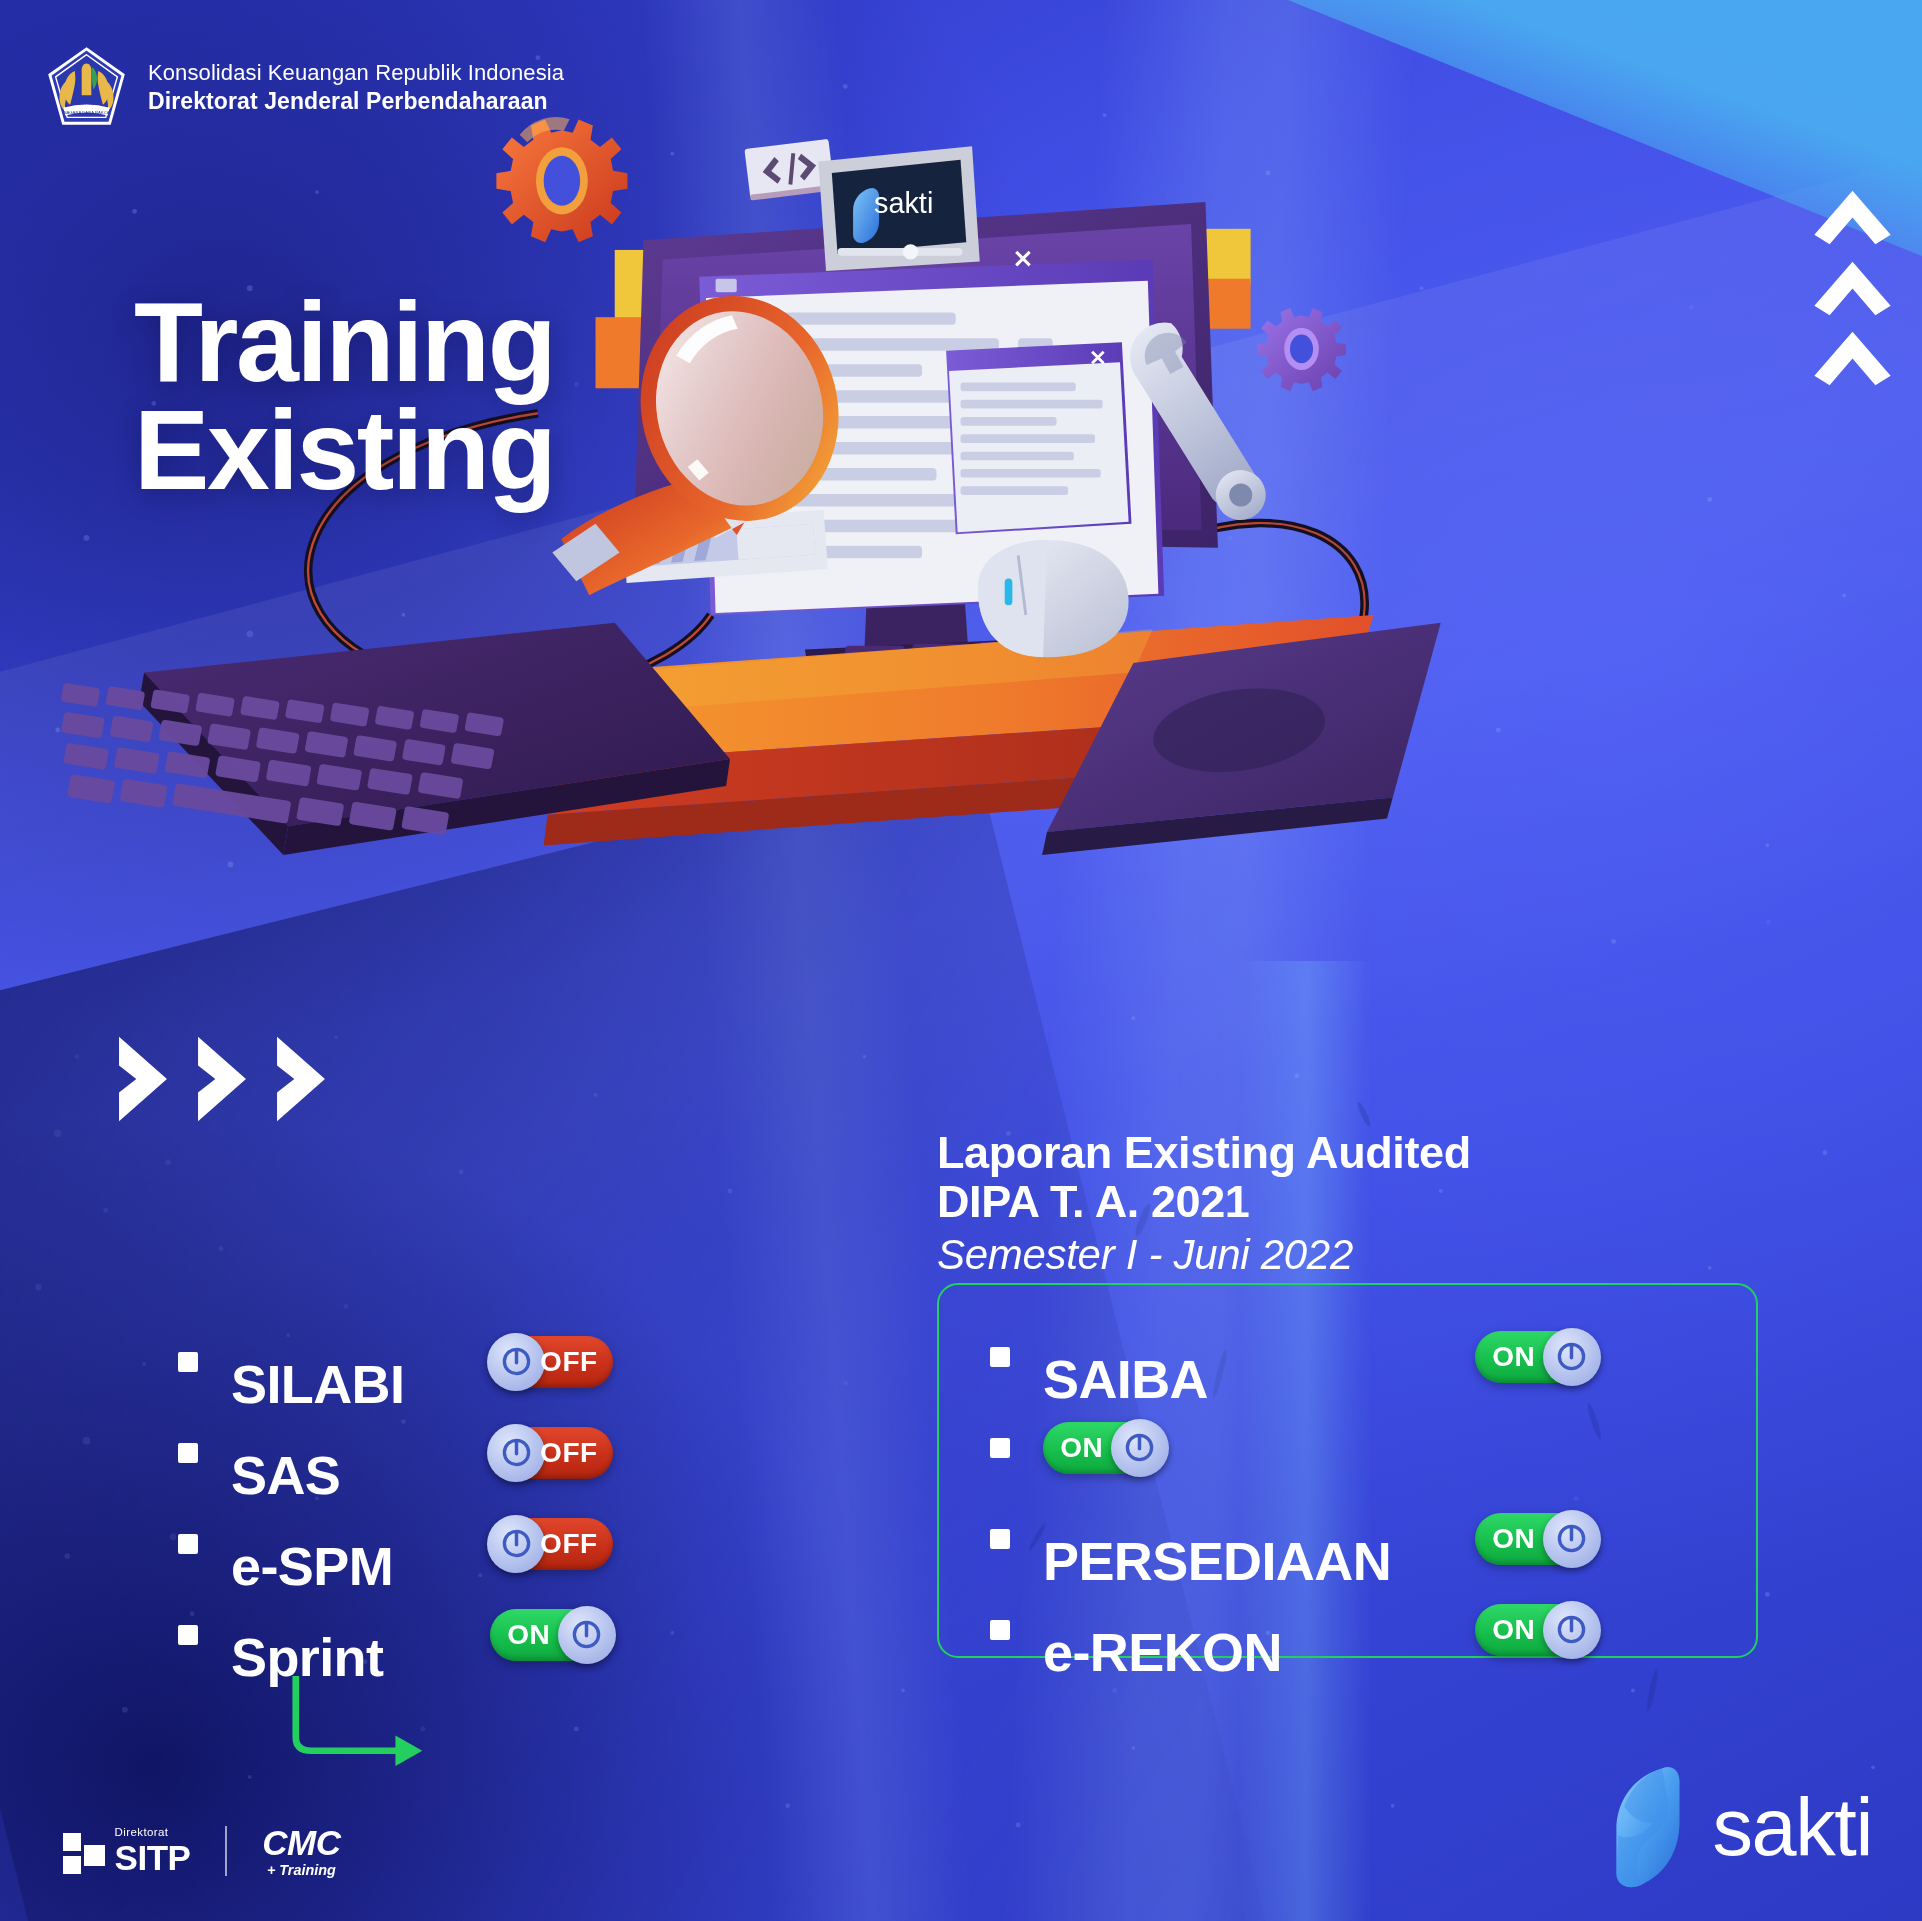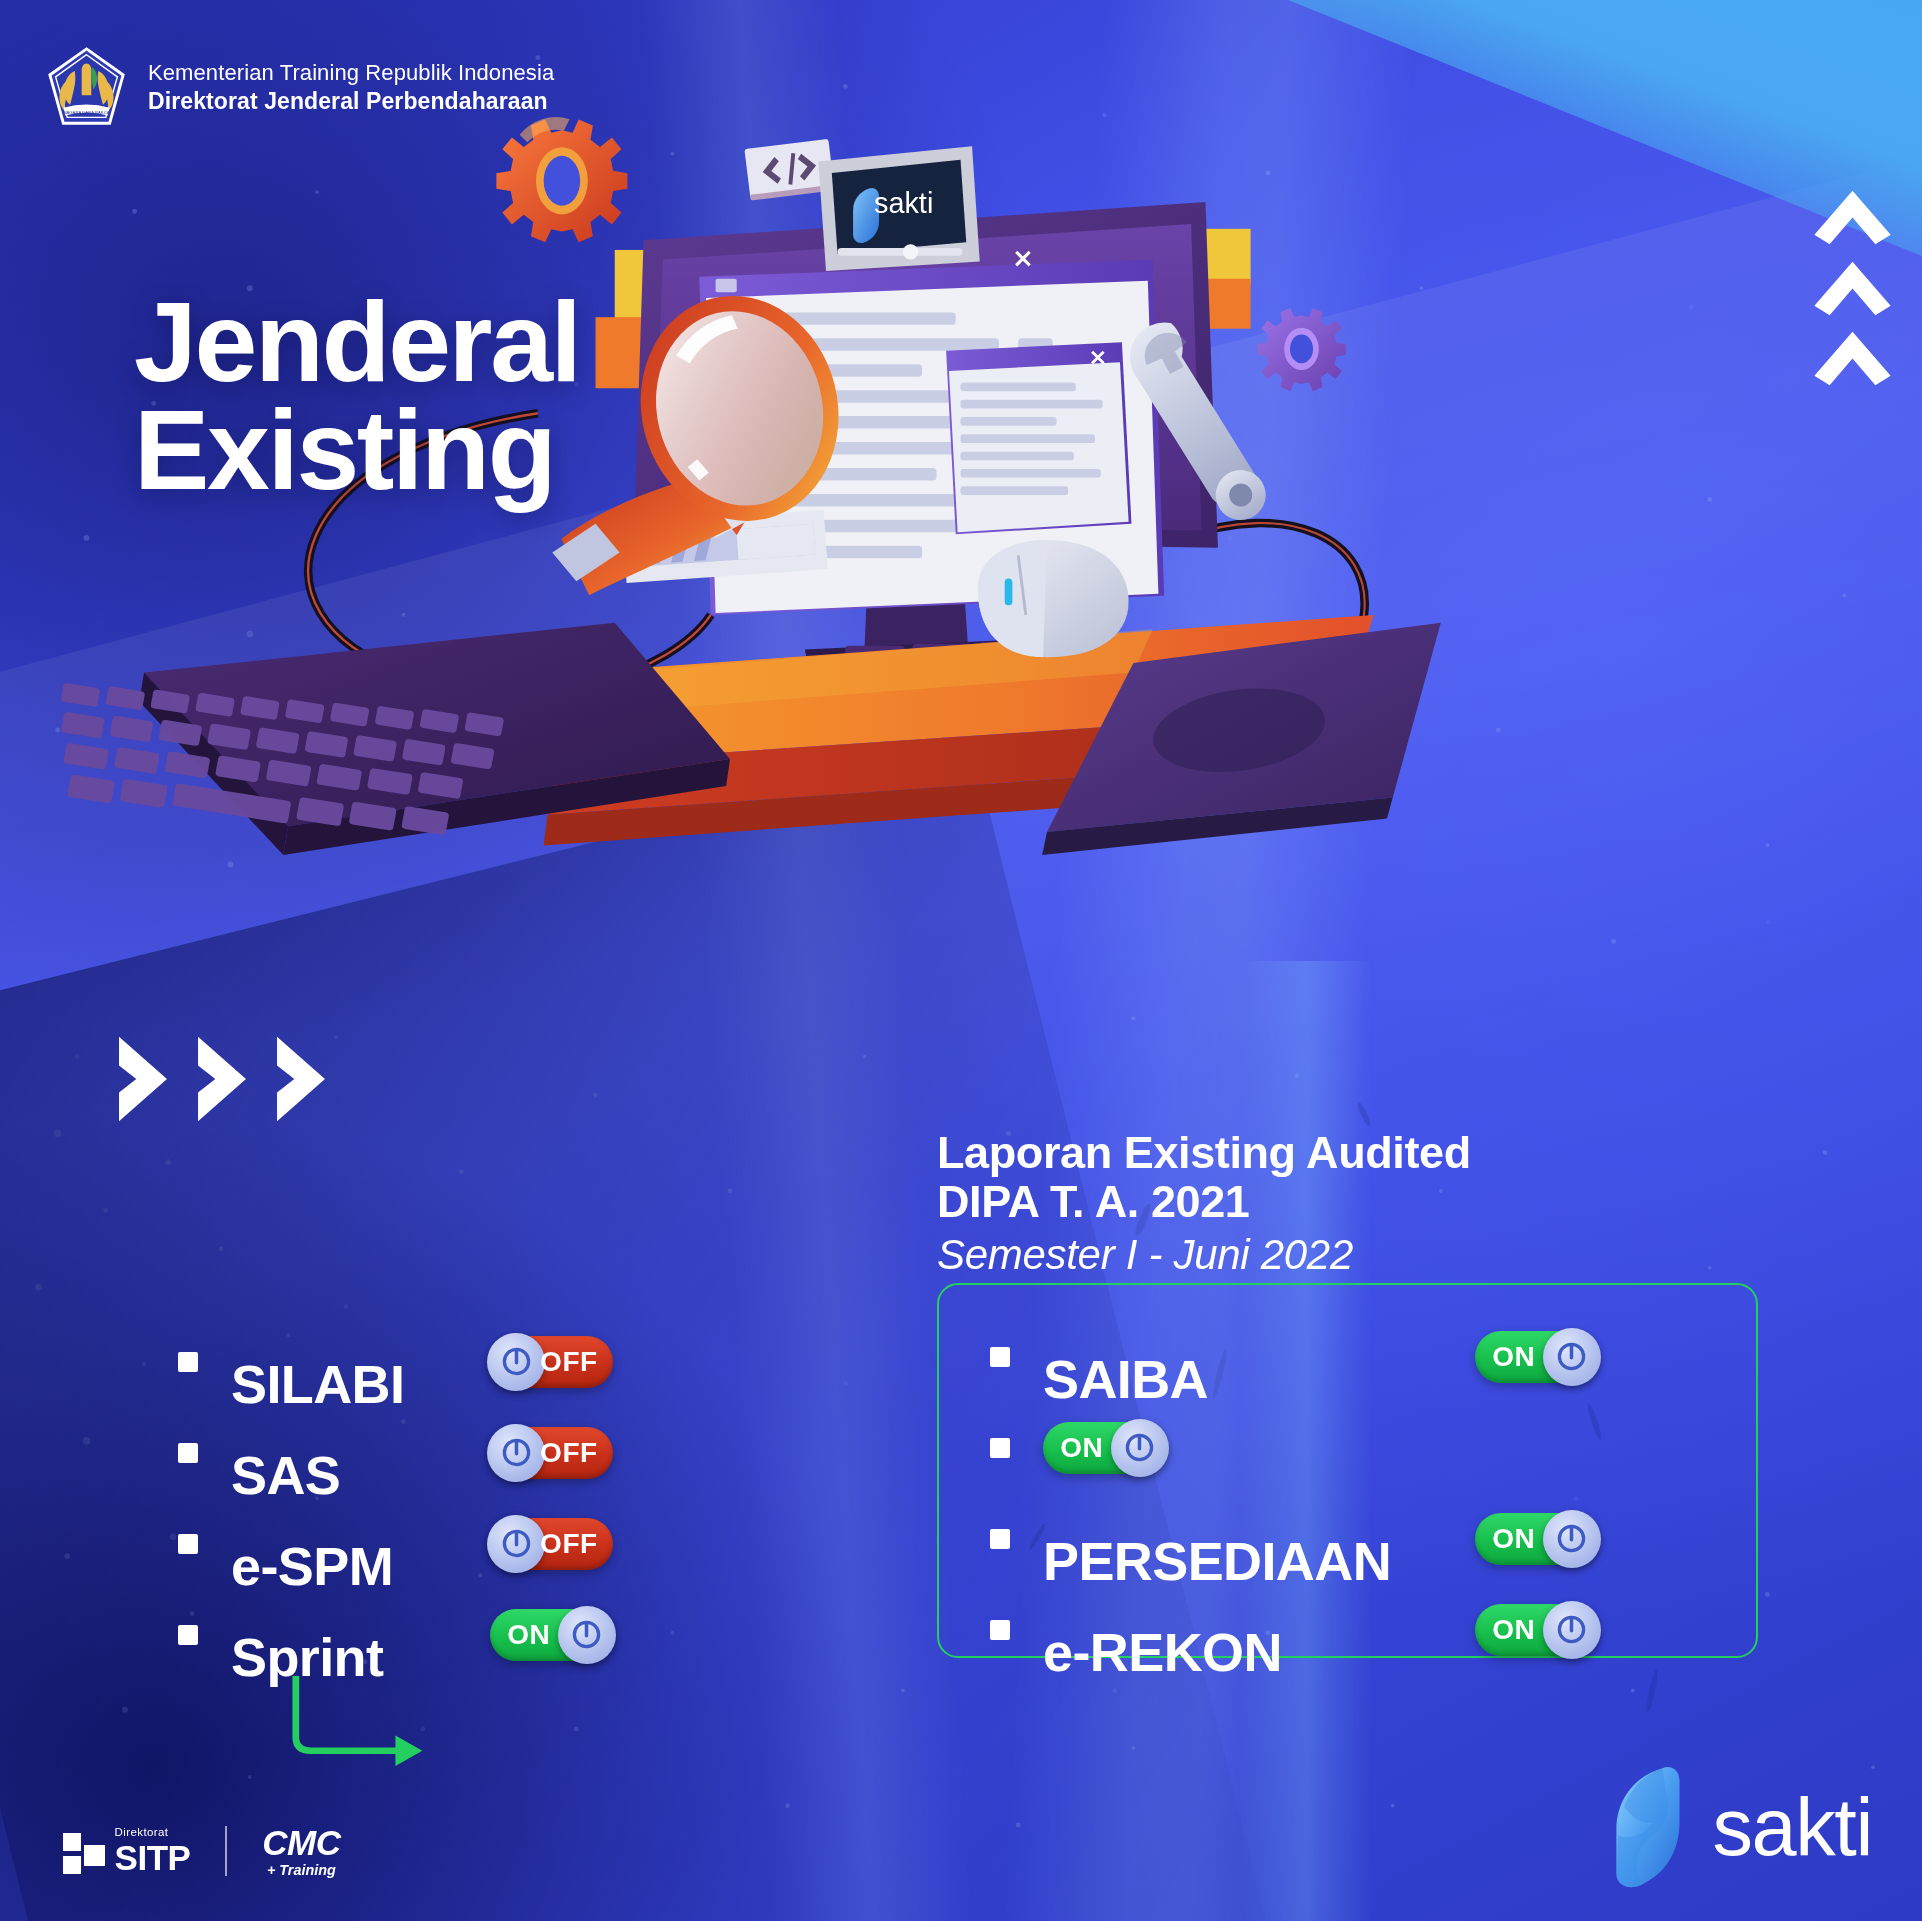--- a/index.html
+++ b/index.html
@@ -283,21 +283,21 @@
         <path d="M22 36 c-5 3 -8 10 -8 17 c0 6 2 11 5 13 c1-7 2-14 3-19 c0-4 0-8 0-11z"></path>
         <path d="M62 36 c5 3 8 10 8 17 c0 6 -2 11 -5 13 c-1-7 -2-14 -3-19 c0-4 0-8 0-11z"></path>
       </g>
       <g fill="#3a9d55">
         <path d="M48 22 c3 2 5 7 5 12 c0 5-2 9-4 11 c-1-6-2-13-2-17 c0-3 0-5 1-6z"></path>
       </g>
       <path d="M18 64 q24 -7 48 0 l-2 8 q-22 -6 -44 0 z" fill="#ffffff"></path>
       <text x="42" y="71" font-size="4.4" text-anchor="middle" fill="#27318f" font-family="Liberation Sans, sans-serif">NAGARA DANA RAKCA</text>
     </svg>
     <div class="kemenkeu-text">
-      <div class="kemenkeu-line1">Kementerian Training Republik Indonesia</div>
+      <div class="kemenkeu-line1">Konsolidasi Keuangan Republik Indonesia</div>
       <div class="kemenkeu-line2">Direktorat Jenderal Perbendaharaan</div>
     </div>
   </div>
 
   <div class="chev-up-group">
     <svg class="chev-up" width="85" height="61" viewBox="0 0 88 64">
       <path d="M44 4 L84 50 L68 60 L44 32 L20 60 L4 50 Z" fill="#ffffff"></path>
     </svg>
     <svg class="chev-up" width="85" height="61" viewBox="0 0 88 64">
       <path d="M44 4 L84 50 L68 60 L44 32 L20 60 L4 50 Z" fill="#ffffff"></path>
@@ -571,21 +571,21 @@
       <path d="M1018 612 C1018 580 1050 562 1090 562 C1140 562 1175 586 1175 626
                C1175 664 1140 684 1090 684 C1046 684 1018 660 1018 612 Z" fill="url(#gMouse)"></path>
       <path d="M1018 612 C1018 580 1050 562 1090 562 L1086 684 C1046 684 1018 660 1018 612 Z" fill="#dfe3ef"></path>
       <path d="M1060 578 L1068 640" stroke="#b4bad1" stroke-width="3" fill="none"></path>
       <rect x="1046" y="602" width="8" height="28" rx="4" fill="#2ab8e8"></rect>
     </g>
 
   </svg>
 
   <div class="headline">
-    <div>Jenderal</div>
+    <div>Training</div>
     <div>Existing</div>
   </div>
 
   <div class="chev-right-group">
     <svg width="56" height="92" viewBox="0 0 58 96">
       <path d="M4 4 L54 48 L4 92 L4 62 L22 48 L4 34 Z" fill="#ffffff"></path>
     </svg>
     <svg width="56" height="92" viewBox="0 0 58 96">
       <path d="M4 4 L54 48 L4 92 L4 62 L22 48 L4 34 Z" fill="#ffffff"></path>
     </svg>

